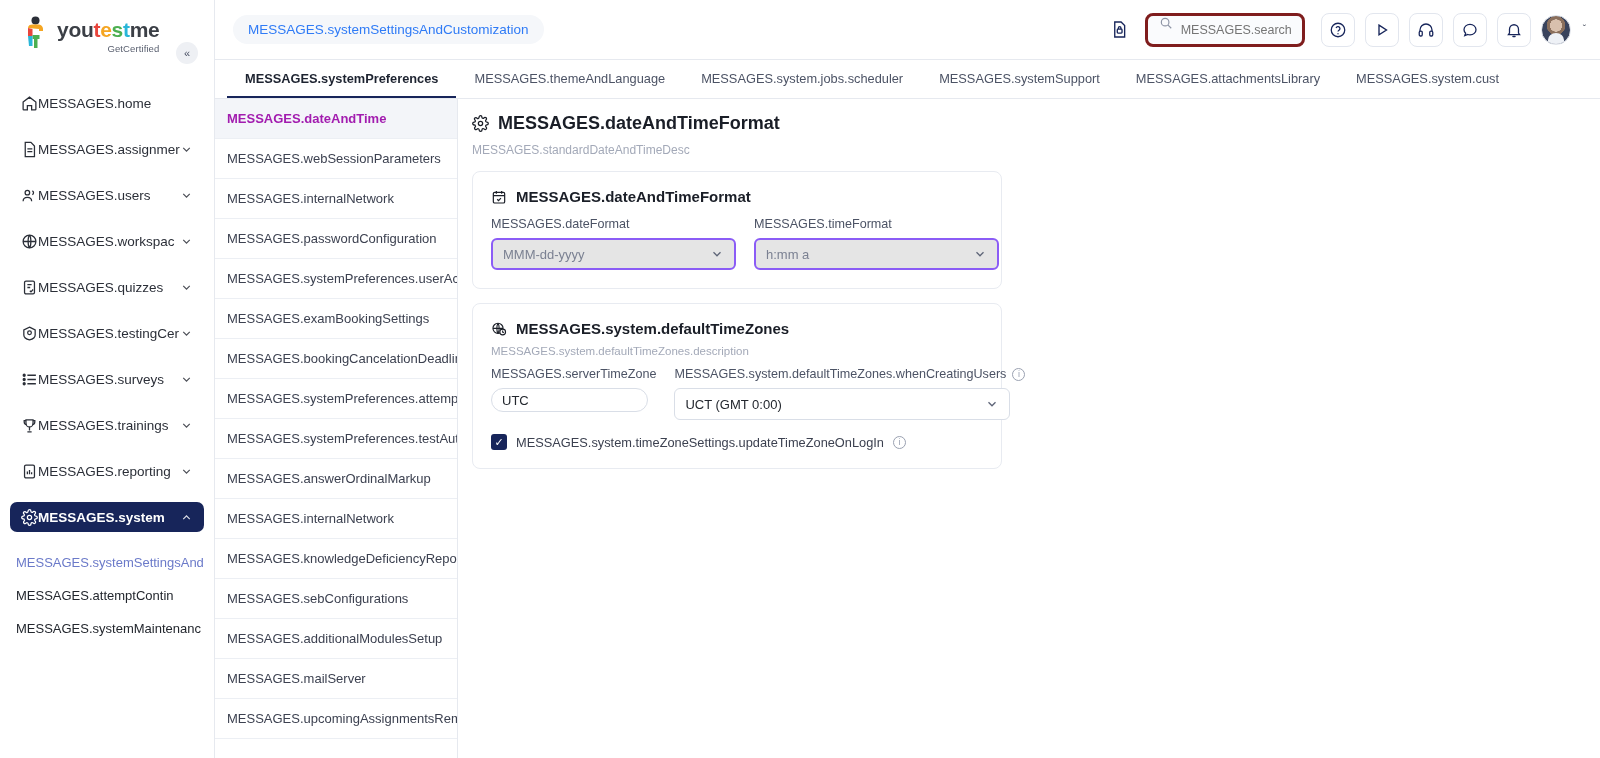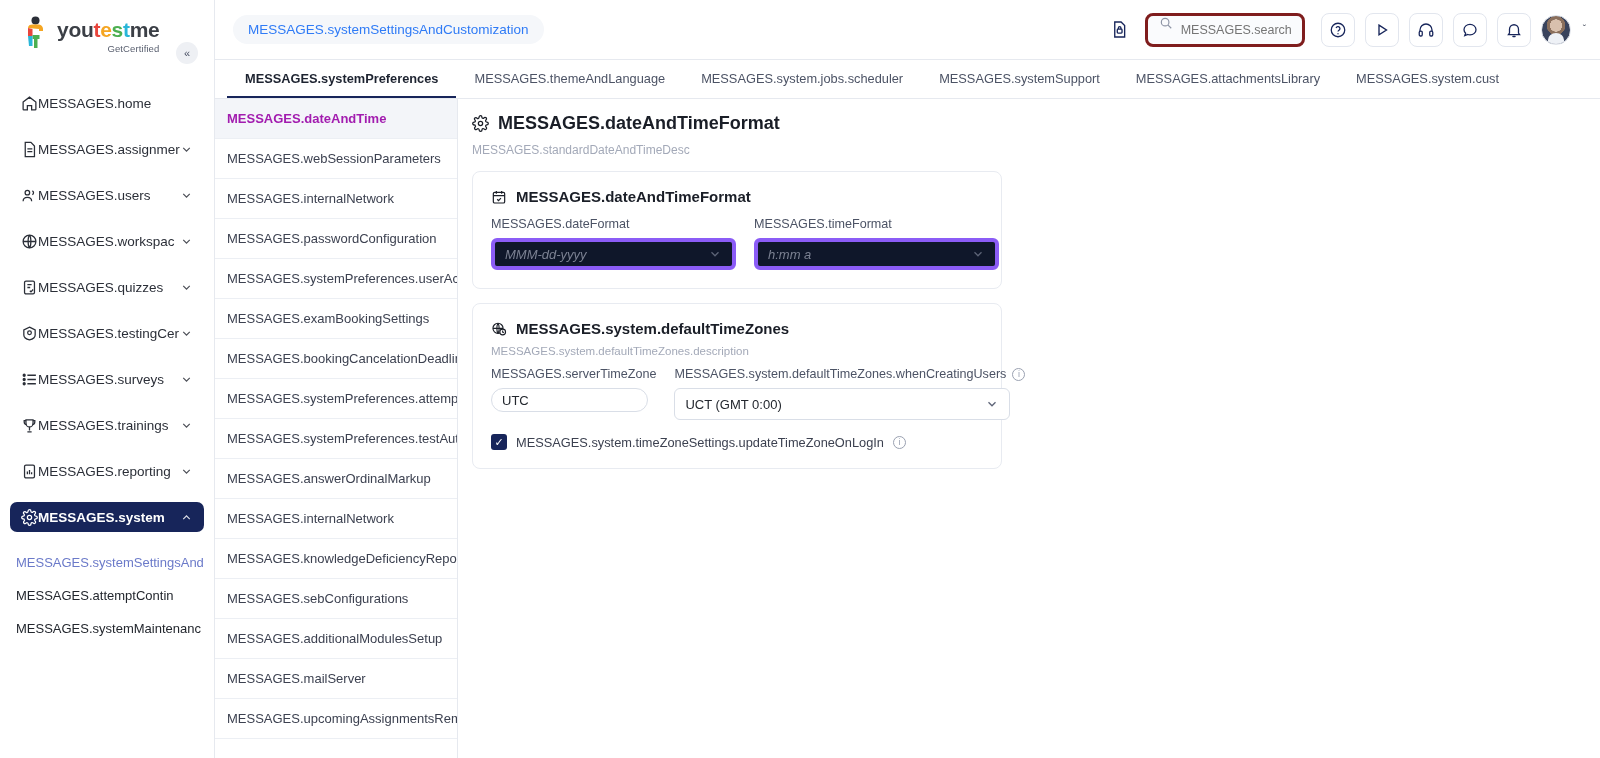--- a/index.html
+++ b/index.html
@@ -164,21 +164,21 @@
   .field-row { display: flex; gap: 18px; }
   .field { display: flex; flex-direction: column; }
   .field-label {
     font-size: 12.6px; color: #4c5365; margin-bottom: 7px;
     display: flex; align-items: center; gap: 6px; white-space: nowrap;
   }
   .sel {
     height: 32px; border-radius: 6px; display: flex; align-items: center;
     padding: 0 10px; font-size: 13px; cursor: pointer;
   }
-  .sel.disabled { background: #0f172a; color: #7b8192; border: 4px solid #8b5cf6; font-style: italic; }
+  .sel.disabled { background: #e5e5e5; color: #7b8192; border: 2px solid #8b5cf6; }
   .sel.enabled { background: #fff; border: 1px solid #d9dee7; color: #23272e; }
   .sel .val { flex: 1 1 auto; white-space: nowrap; overflow: hidden; }
   .sel .caret { margin-left: 8px; color: #5d6477; }
   .sel.disabled .caret { color: #7b8192; }
   .txt {
     height: 24px; border-radius: 12px; border: 1px solid #d9dee7;
     background: #fff; display: flex; align-items: center;
     padding: 0 10px; font-size: 13px; color: #23272e;
   }
   .check-row { display: flex; align-items: center; gap: 9px; margin-top: 14px; }

